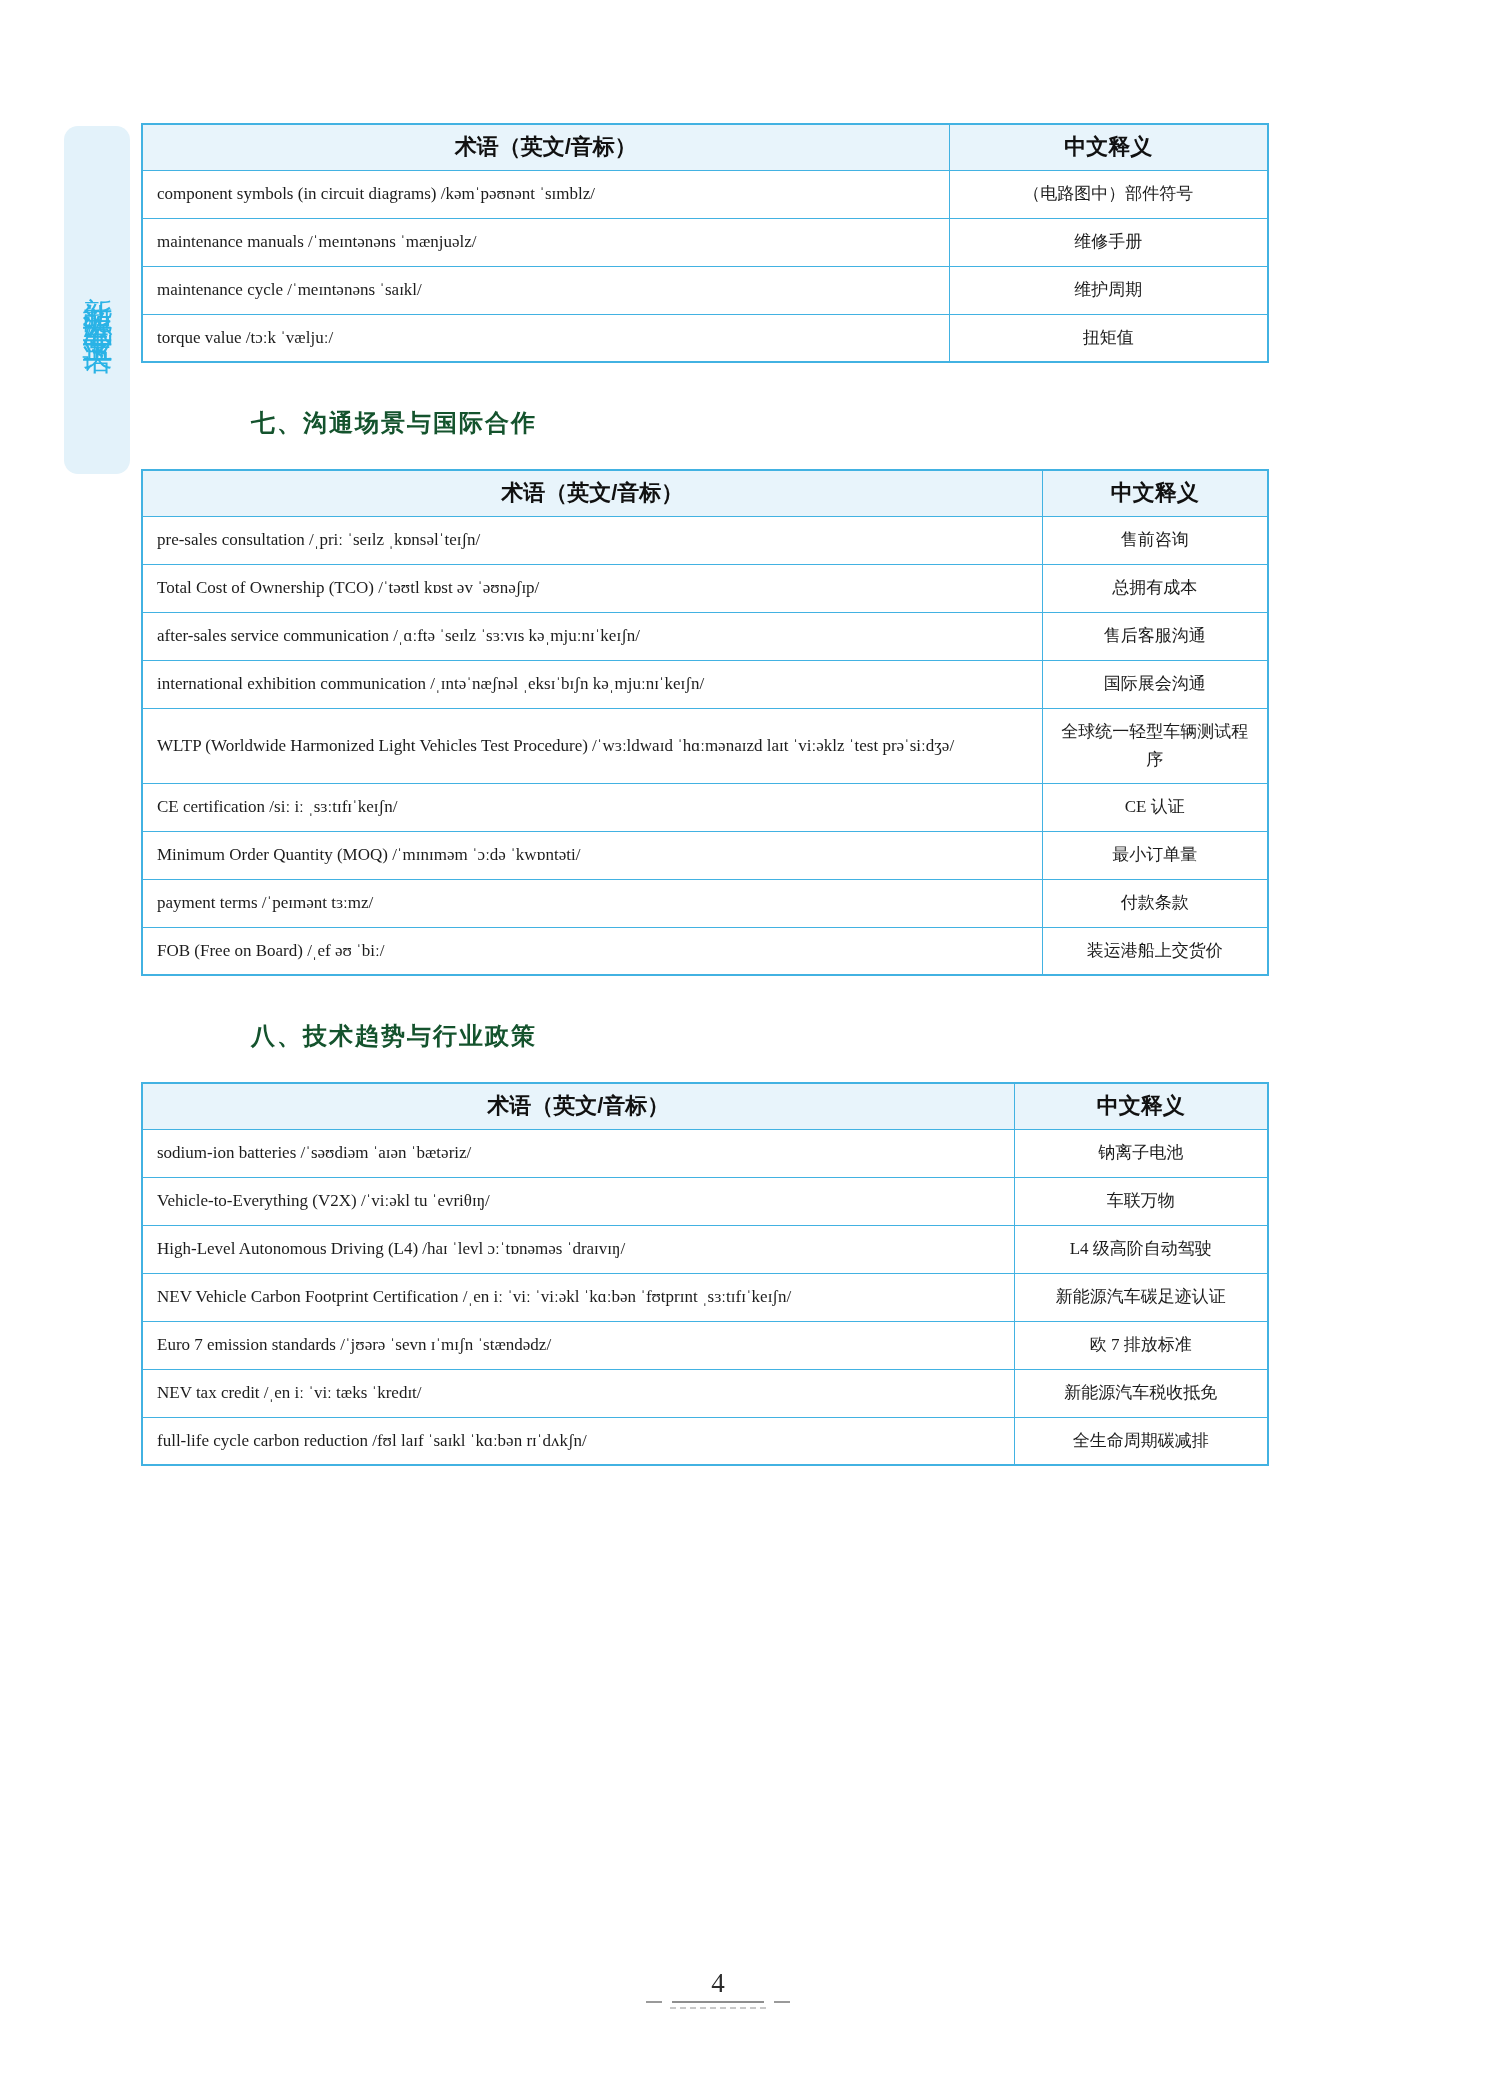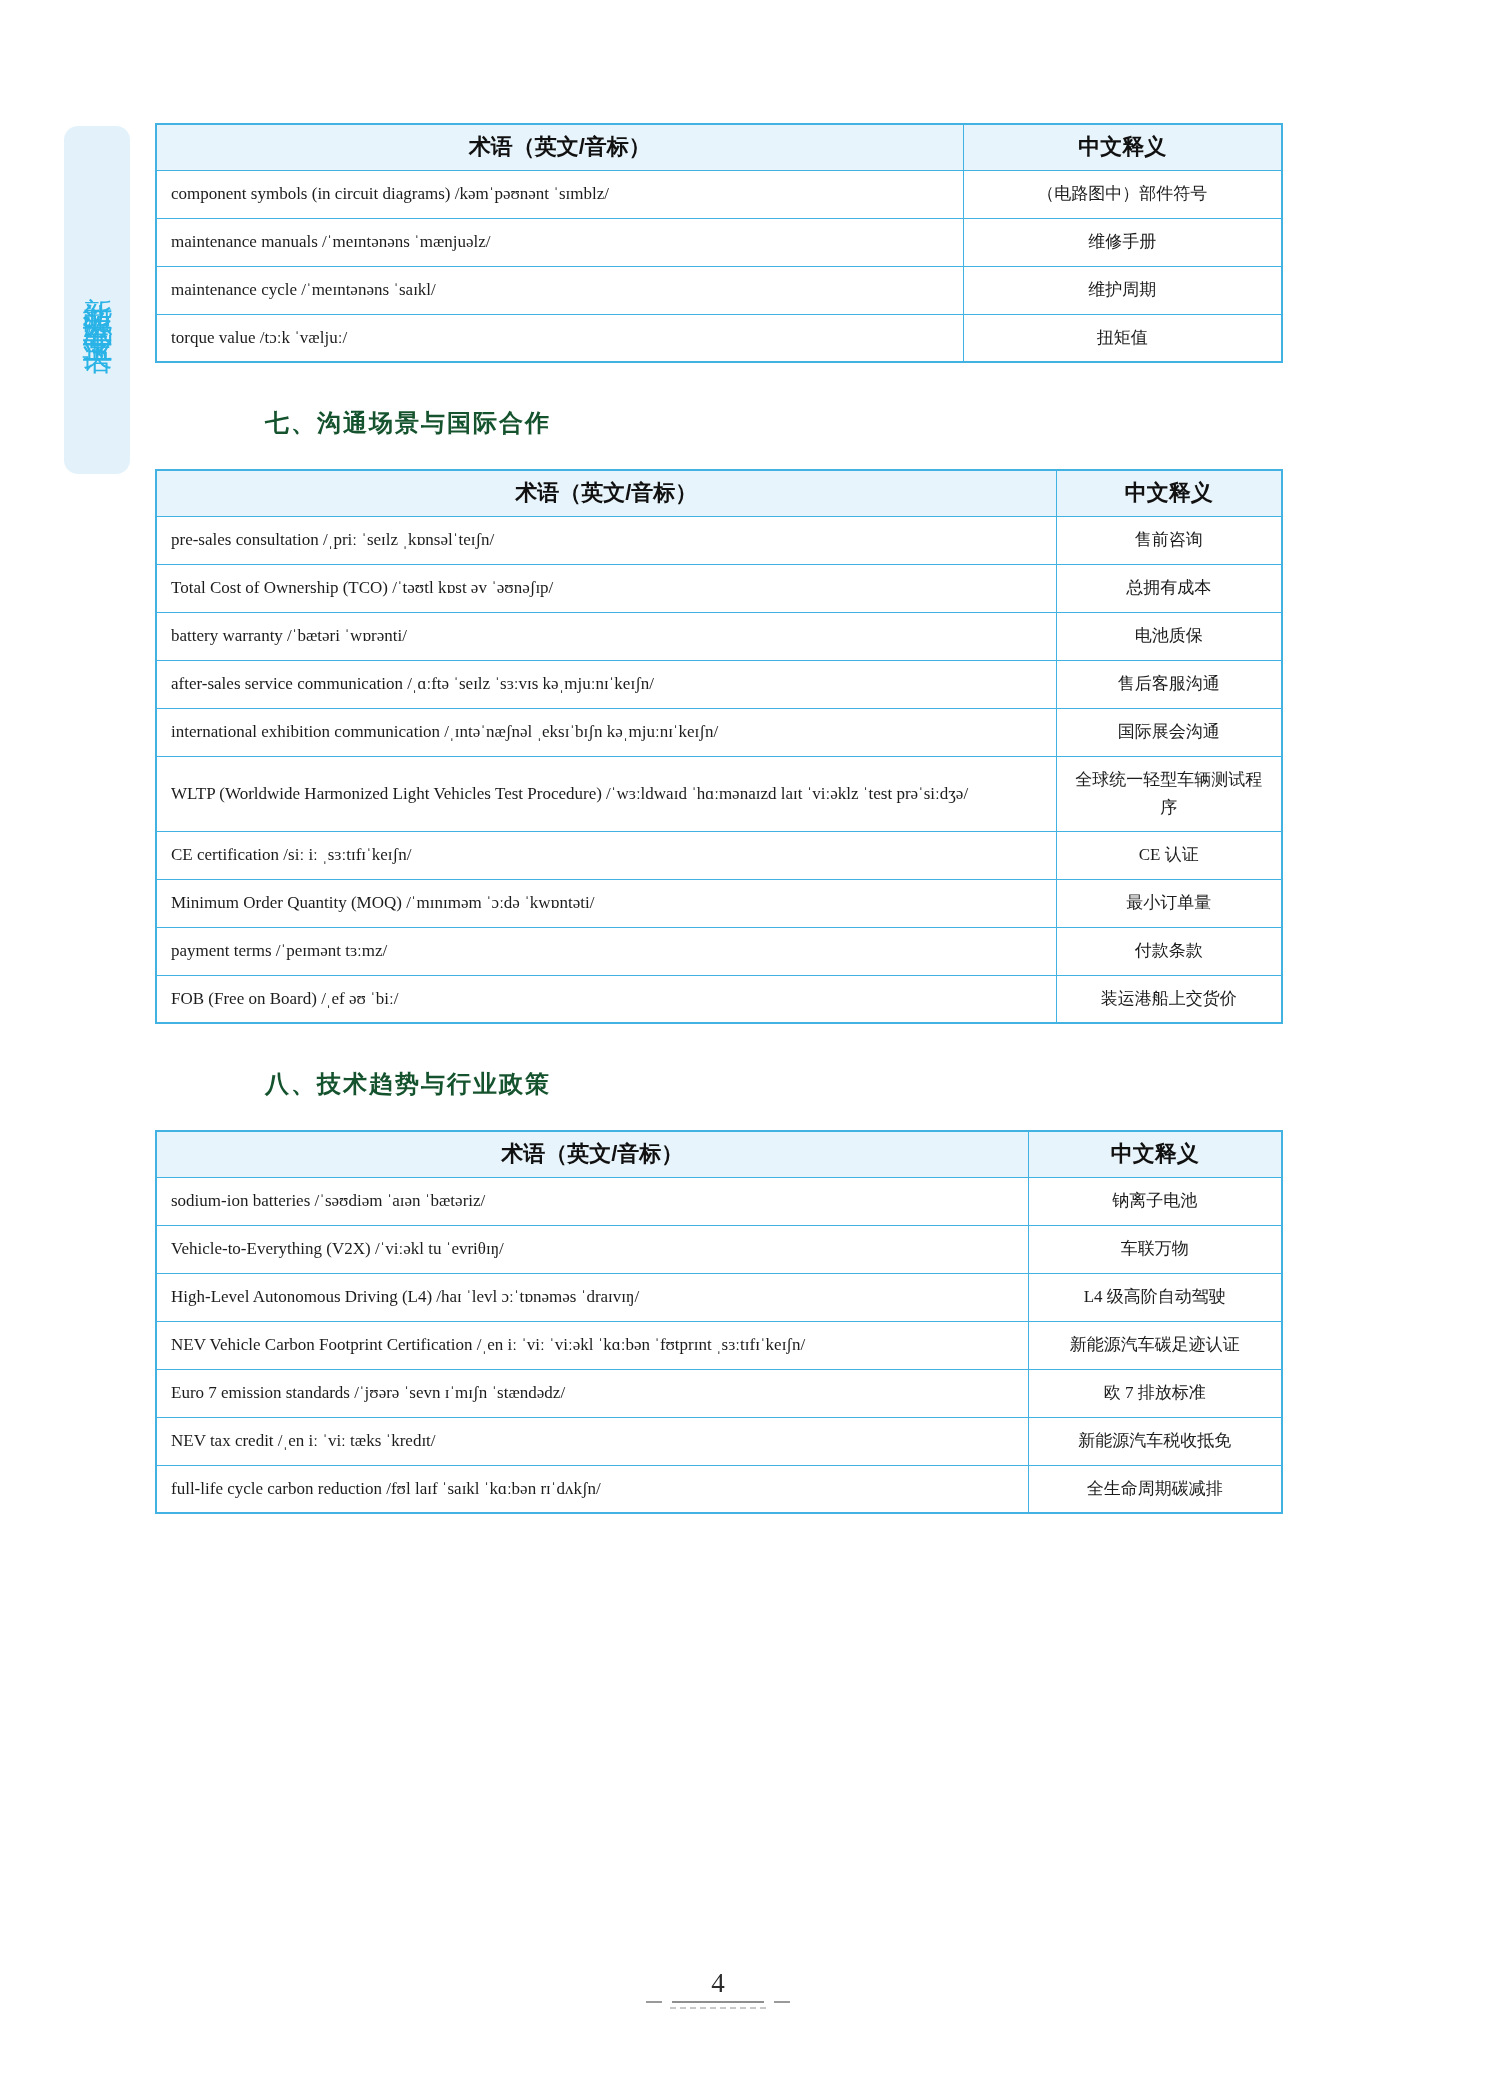--- a/index.html
+++ b/index.html
@@ -13,21 +13,21 @@
   .sidebar-tab {
     position:absolute; left:64px; top:126px; width:66px; height:348px;
     background:#e3f2fa; border-radius:14px;
     display:flex; align-items:center; justify-content:center;
   }
   .sidebar-tab .vtext {
     writing-mode:vertical-rl; text-orientation:upright;
     font-family:"Liberation Sans","DejaVu Sans",sans-serif;
     font-size:30px; letter-spacing:6px; color:#2ab3e6; font-weight:500;
   }
-  .content { position:absolute; left:155px; top:0; width:1126px; }
+  .content { position:absolute; left:141px; top:0; width:1126px; }
 
   table {
     width:1126px; border-collapse:collapse; table-layout:fixed;
     border:2px solid #42b2e2;
   }
   th, td { border:1px solid #42b2e2; }
   thead th {
     background:#e8f4fb; height:46px; text-align:center; vertical-align:middle;
     font-family:"Liberation Sans","DejaVu Sans",sans-serif;
     font-weight:bold; font-size:22px; color:#111;
@@ -111,24 +111,20 @@
       </tr>
     </thead>
     <tbody>
       <tr>
         <td class="term">pre-sales consultation /ˌpriː ˈseɪlz ˌkɒnsəlˈteɪʃn/</td>
         <td class="meaning">售前咨询</td>
       </tr>
       <tr>
         <td class="term">Total Cost of Ownership (TCO) /ˈtəʊtl kɒst əv ˈəʊnəʃɪp/</td>
         <td class="meaning">总拥有成本</td>
-      </tr>
-      <tr>
-        <td class="term">battery warranty /ˈbætəri ˈwɒrənti/</td>
-        <td class="meaning">电池质保</td>
       </tr>
       <tr>
         <td class="term">after-sales service communication /ˌɑːftə ˈseɪlz ˈsɜːvɪs kəˌmjuːnɪˈkeɪʃn/</td>
         <td class="meaning">售后客服沟通</td>
       </tr>
       <tr>
         <td class="term">international exhibition communication /ˌɪntəˈnæʃnəl ˌeksɪˈbɪʃn kəˌmjuːnɪˈkeɪʃn/</td>
         <td class="meaning">国际展会沟通</td>
       </tr>
       <tr>

